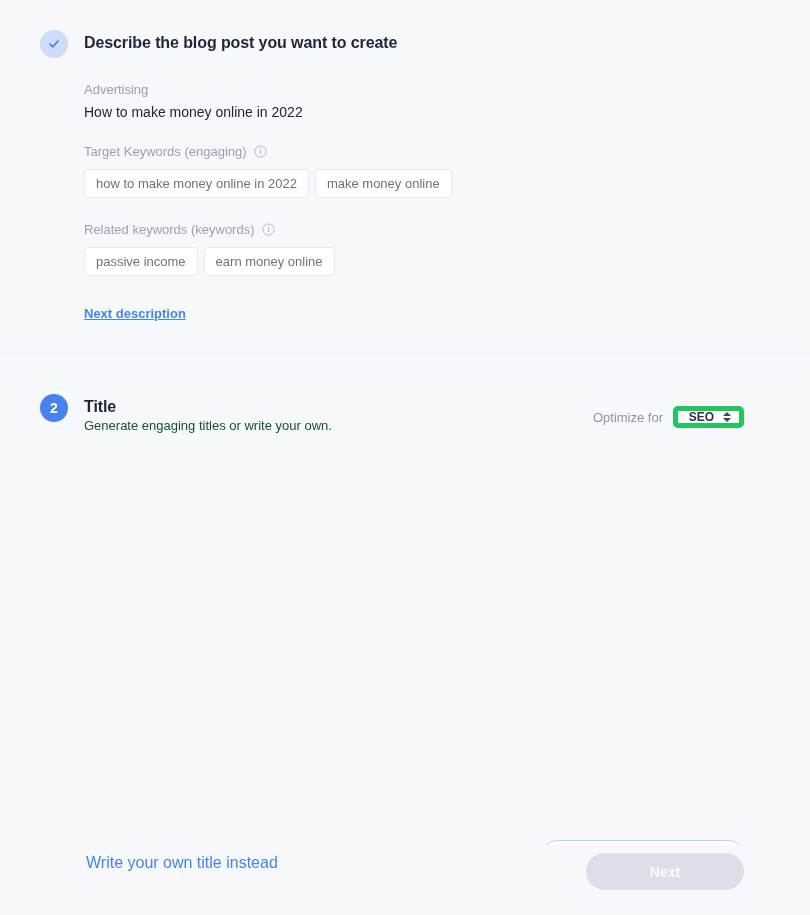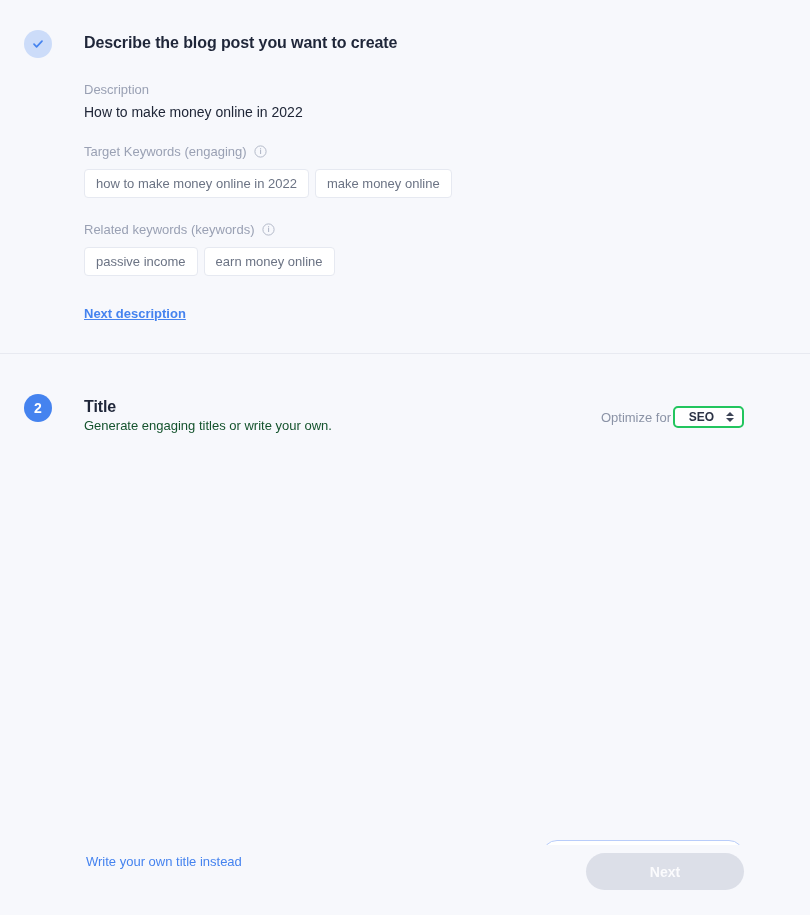--- a/index.html
+++ b/index.html
@@ -15,22 +15,21 @@
   }
 
   
   .step1 {
     padding: 28px 0 0 0;
     position: relative;
   }
   .step-head {
     display: flex;
     align-items: center;
-    padding-left: 24px;
-    gap: 16px;
+    padding-left: 40px;
   }
   .badge {
     width: 28px; height: 28px;
     border-radius: 50%;
     flex: 0 0 28px;
     display: flex; align-items: center; justify-content: center;
     margin-top: 2px;
   }
   .badge-done {
     background: #ccdcf9;
@@ -105,27 +104,27 @@
 
   
   .step2 { padding-top: 38px; position: relative; }
 
   .optimize-row {
     position: absolute;
     right: 66px;
     top: 52px;
     display: flex;
     align-items: center;
-    gap: 2px;
+    gap: 10px;
   }
   .optimize-label { font-size: 13px; color: #8b93a6; }
   .select-box {
     position: relative;
     background: #fff;
-    border: 2px solid #22c55e;
+    border: 5px solid #22c55e;
     border-radius: 5px;
     height: 22px;
     width: 71px;
     display: flex;
     align-items: center;
     padding: 0 8px;
     font-size: 12px;
     font-weight: bold;
     color: #2b3245;
     cursor: pointer;
@@ -161,21 +160,21 @@
   .footer {
     position: absolute;
     left: 0; right: 0; bottom: 0;
     height: 70px;
     background: #f7f8fc;
   }
   .own-title {
     position: absolute;
     left: 86px;
     top: 9px;
-    font-size: 13px;
+    font-size: 16px;
     color: #4583ef;
     cursor: pointer;
   }
   .next-btn {
     position: absolute;
     right: 66px;
     top: 8px;
     width: 158px;
     height: 37px;
     border-radius: 19px;
@@ -196,21 +195,21 @@
       <span>
         <svg width="14" height="14" viewBox="0 0 14 14">
             <path d="M3 7.2 L5.6 9.8 L11 4.2" fill="none" stroke="#4583ef" stroke-width="1.7" stroke-linecap="round" stroke-linejoin="round"></path>
           </svg>
       </span>
     </div>
     <div class="step-title">Describe the blog post you want to create</div>
   </div>
 
   <div class="field-block">
-    <div class="field-label">Description</div>
+    <div class="field-label">Advertising</div>
     <div class="field-value">How to make money online in 2022</div>
   </div>
 
 
   <div class="field-block">
     <div class="field-label">
       <span>Target Keywords (engaging)</span>
       <span class="info-icon">
         <svg width="13" height="13" viewBox="0 0 13 13">
             <circle cx="6.5" cy="6.5" r="5.6" fill="none" stroke="#b4bac9" stroke-width="1"></circle>

